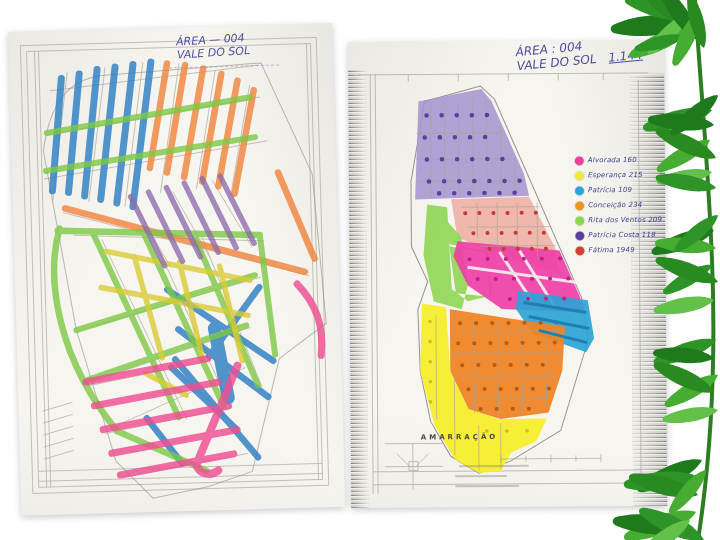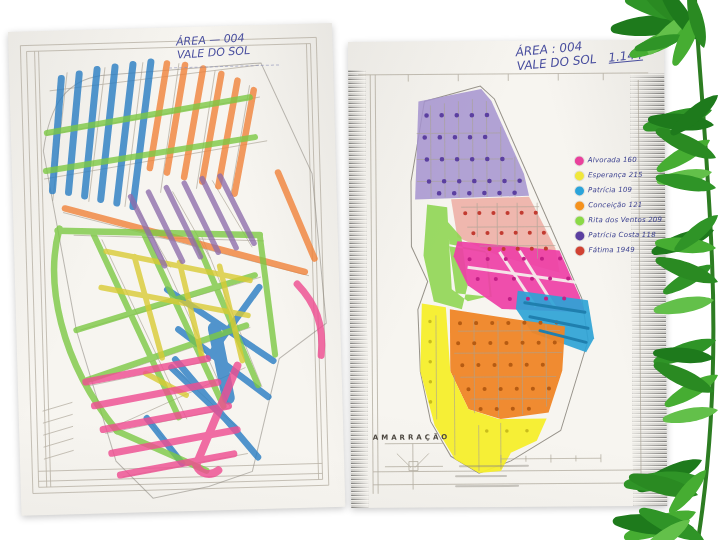--- a/index.html
+++ b/index.html
@@ -204,37 +204,37 @@
       <div class="legend-row">
         <span class="legend-dot" style="background: rgb(240, 231, 59);"></span>
         <span class="legend-label">Esperança 215</span>
       </div>
       <div class="legend-row">
         <span class="legend-dot" style="background: rgb(43, 164, 218);"></span>
         <span class="legend-label">Patrícia 109</span>
       </div>
       <div class="legend-row">
         <span class="legend-dot" style="background: rgb(245, 146, 30);"></span>
-        <span class="legend-label">Conceição 121</span>
+        <span class="legend-label">Conceição 234</span>
       </div>
       <div class="legend-row">
         <span class="legend-dot" style="background: rgb(139, 217, 71);"></span>
         <span class="legend-label">Rita dos Ventos 209</span>
       </div>
       <div class="legend-row">
         <span class="legend-dot" style="background: rgb(91, 63, 160);"></span>
         <span class="legend-label">Patrícia Costa 118</span>
       </div>
       <div class="legend-row">
         <span class="legend-dot" style="background: rgb(209, 66, 51);"></span>
         <span class="legend-label">Fátima 1949</span>
       </div>
     </div>
 
-    <div class="inset-label" style="left:22px;top:392px;">AMARRAÇÃO</div>
+    <div class="inset-label" style="left:22px;top:392px;padding-left:48px;">AMARRAÇÃO</div>
 
     <div class="blur-bar" style="left:108px;top:424px;width:70px;"></div>
     <div class="blur-bar" style="left:104px;top:434px;width:52px;"></div>
     <div class="blur-bar" style="left:104px;top:444px;width:64px;"></div>
   </div>
 
   <svg style="position:absolute;left:600px;top:0;z-index:5;" width="120" height="540" viewBox="0 0 120 540">
     <defs>
       <path id="leafA" d="M0,0 C7,-6 28,-9 48,-3 C52,-2 52,2 48,3 C28,9 7,6 0,0 Z"></path>
     </defs>

